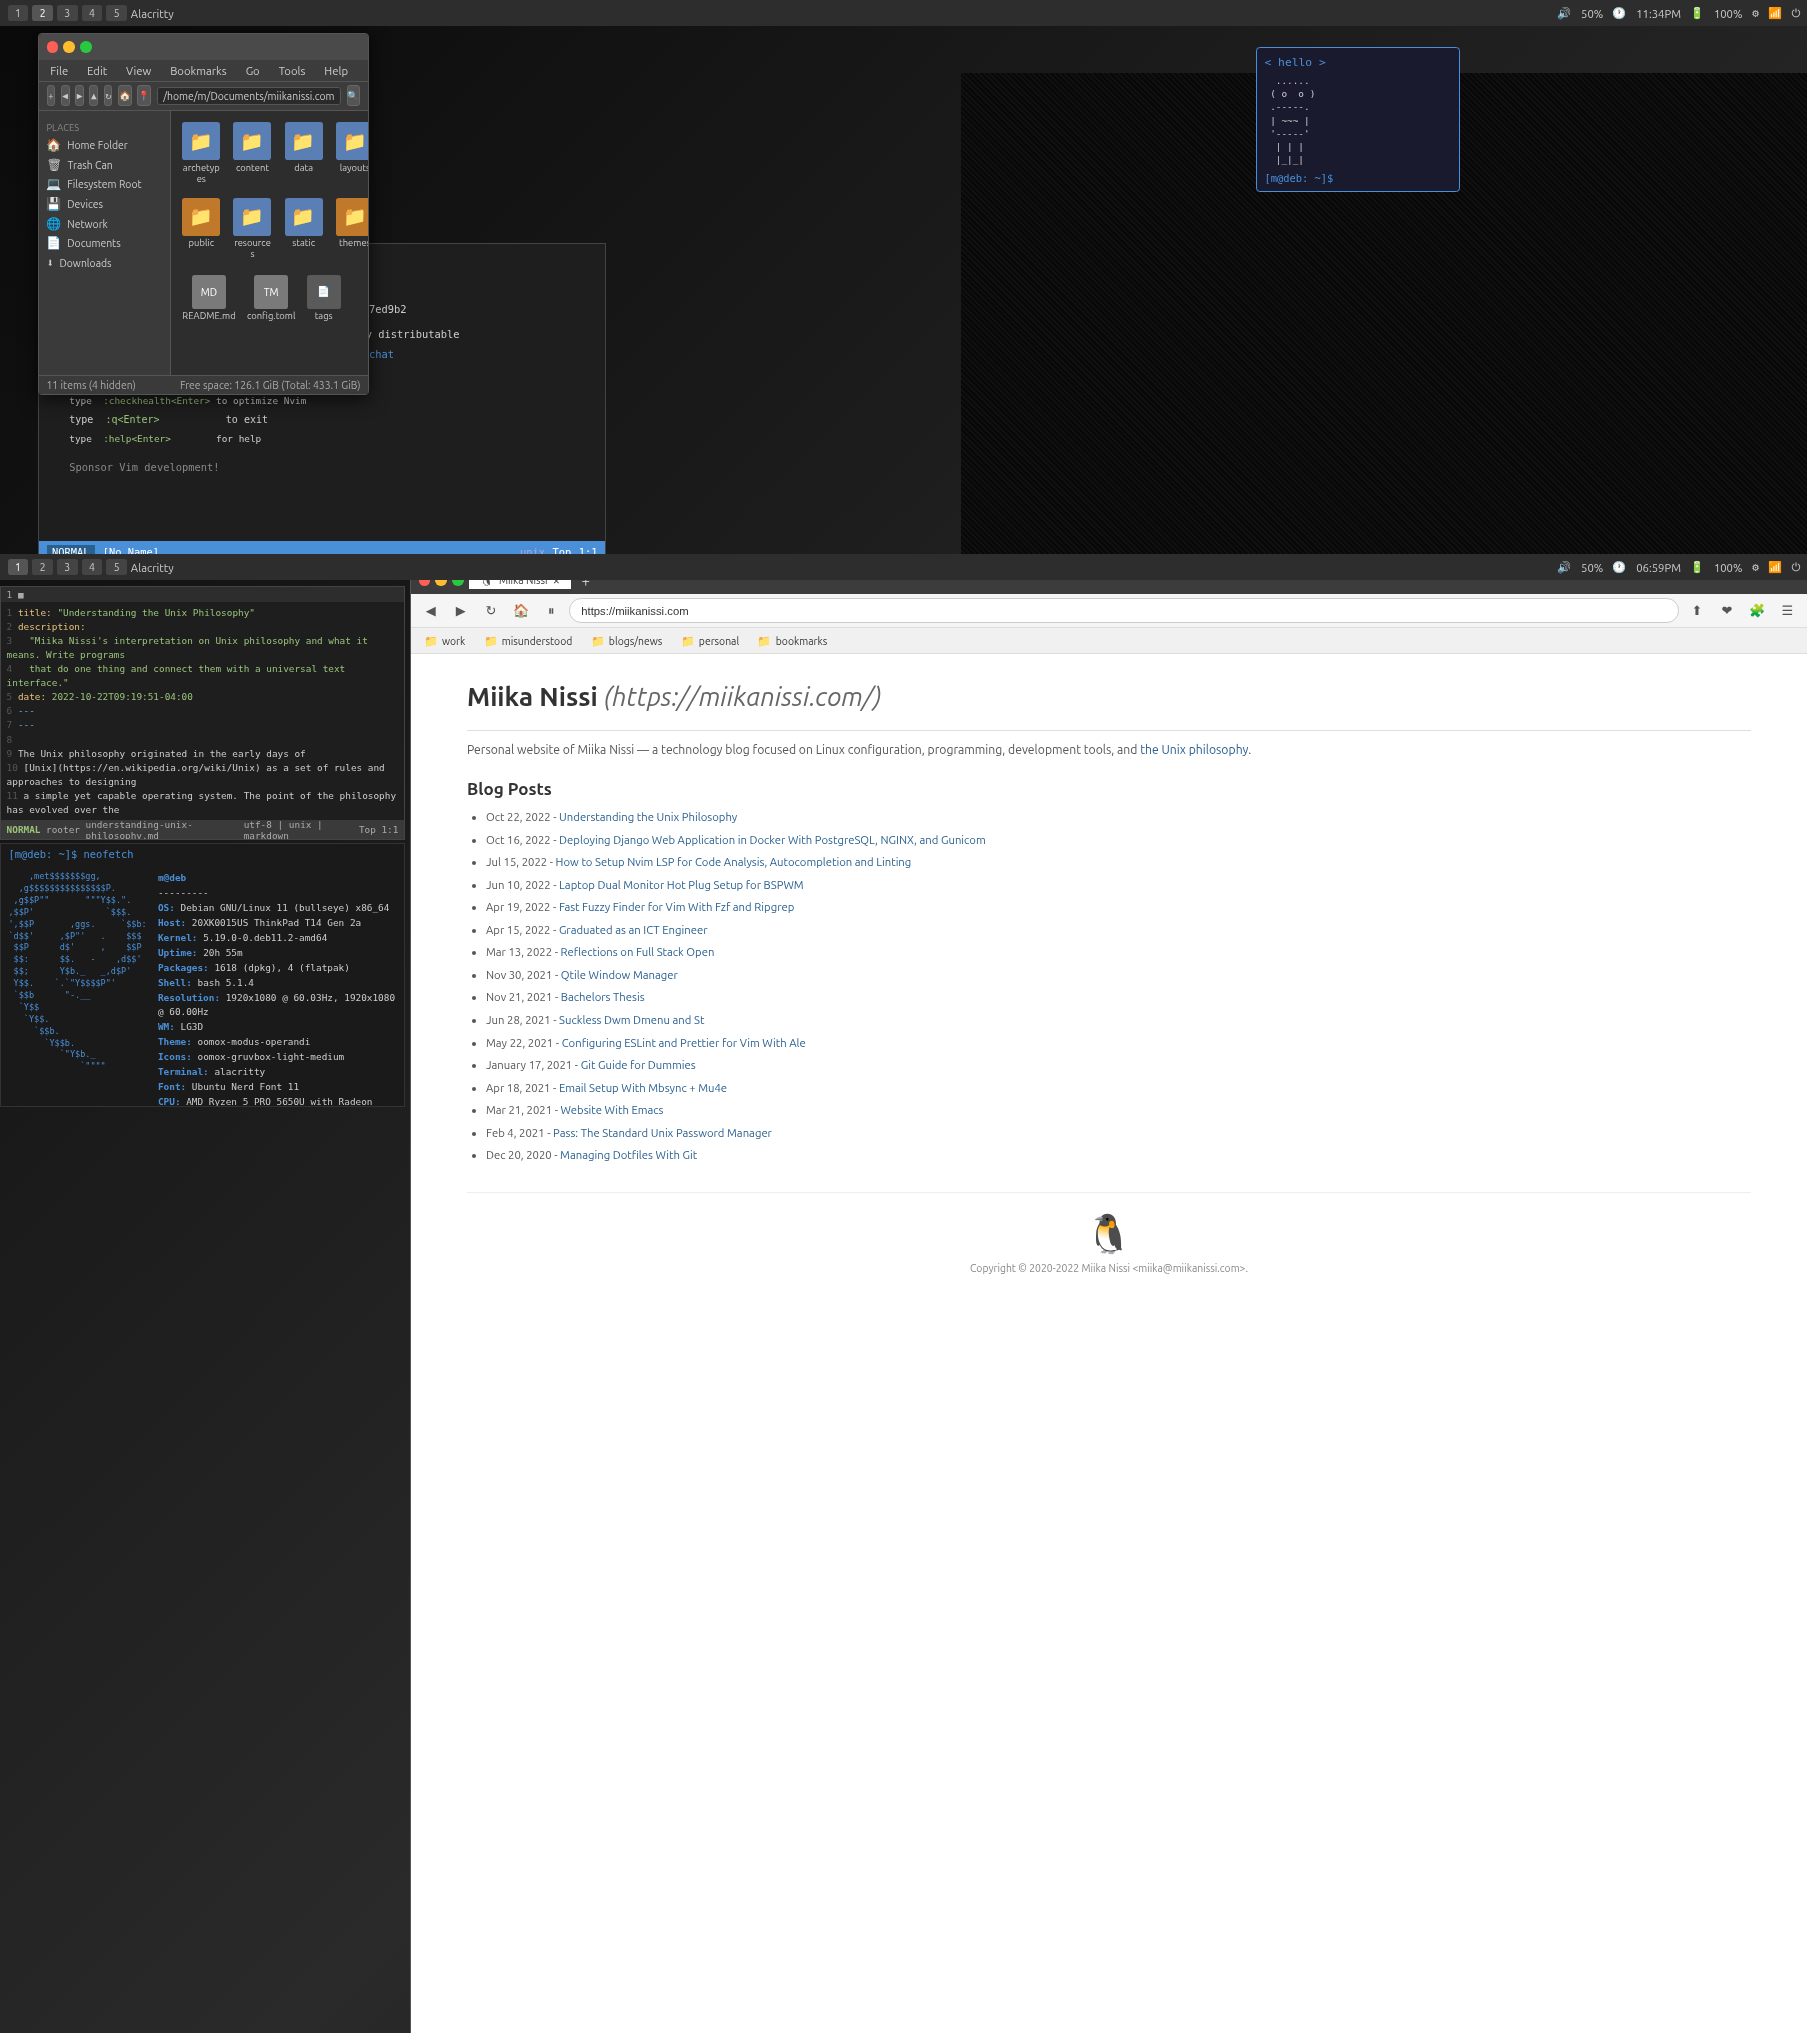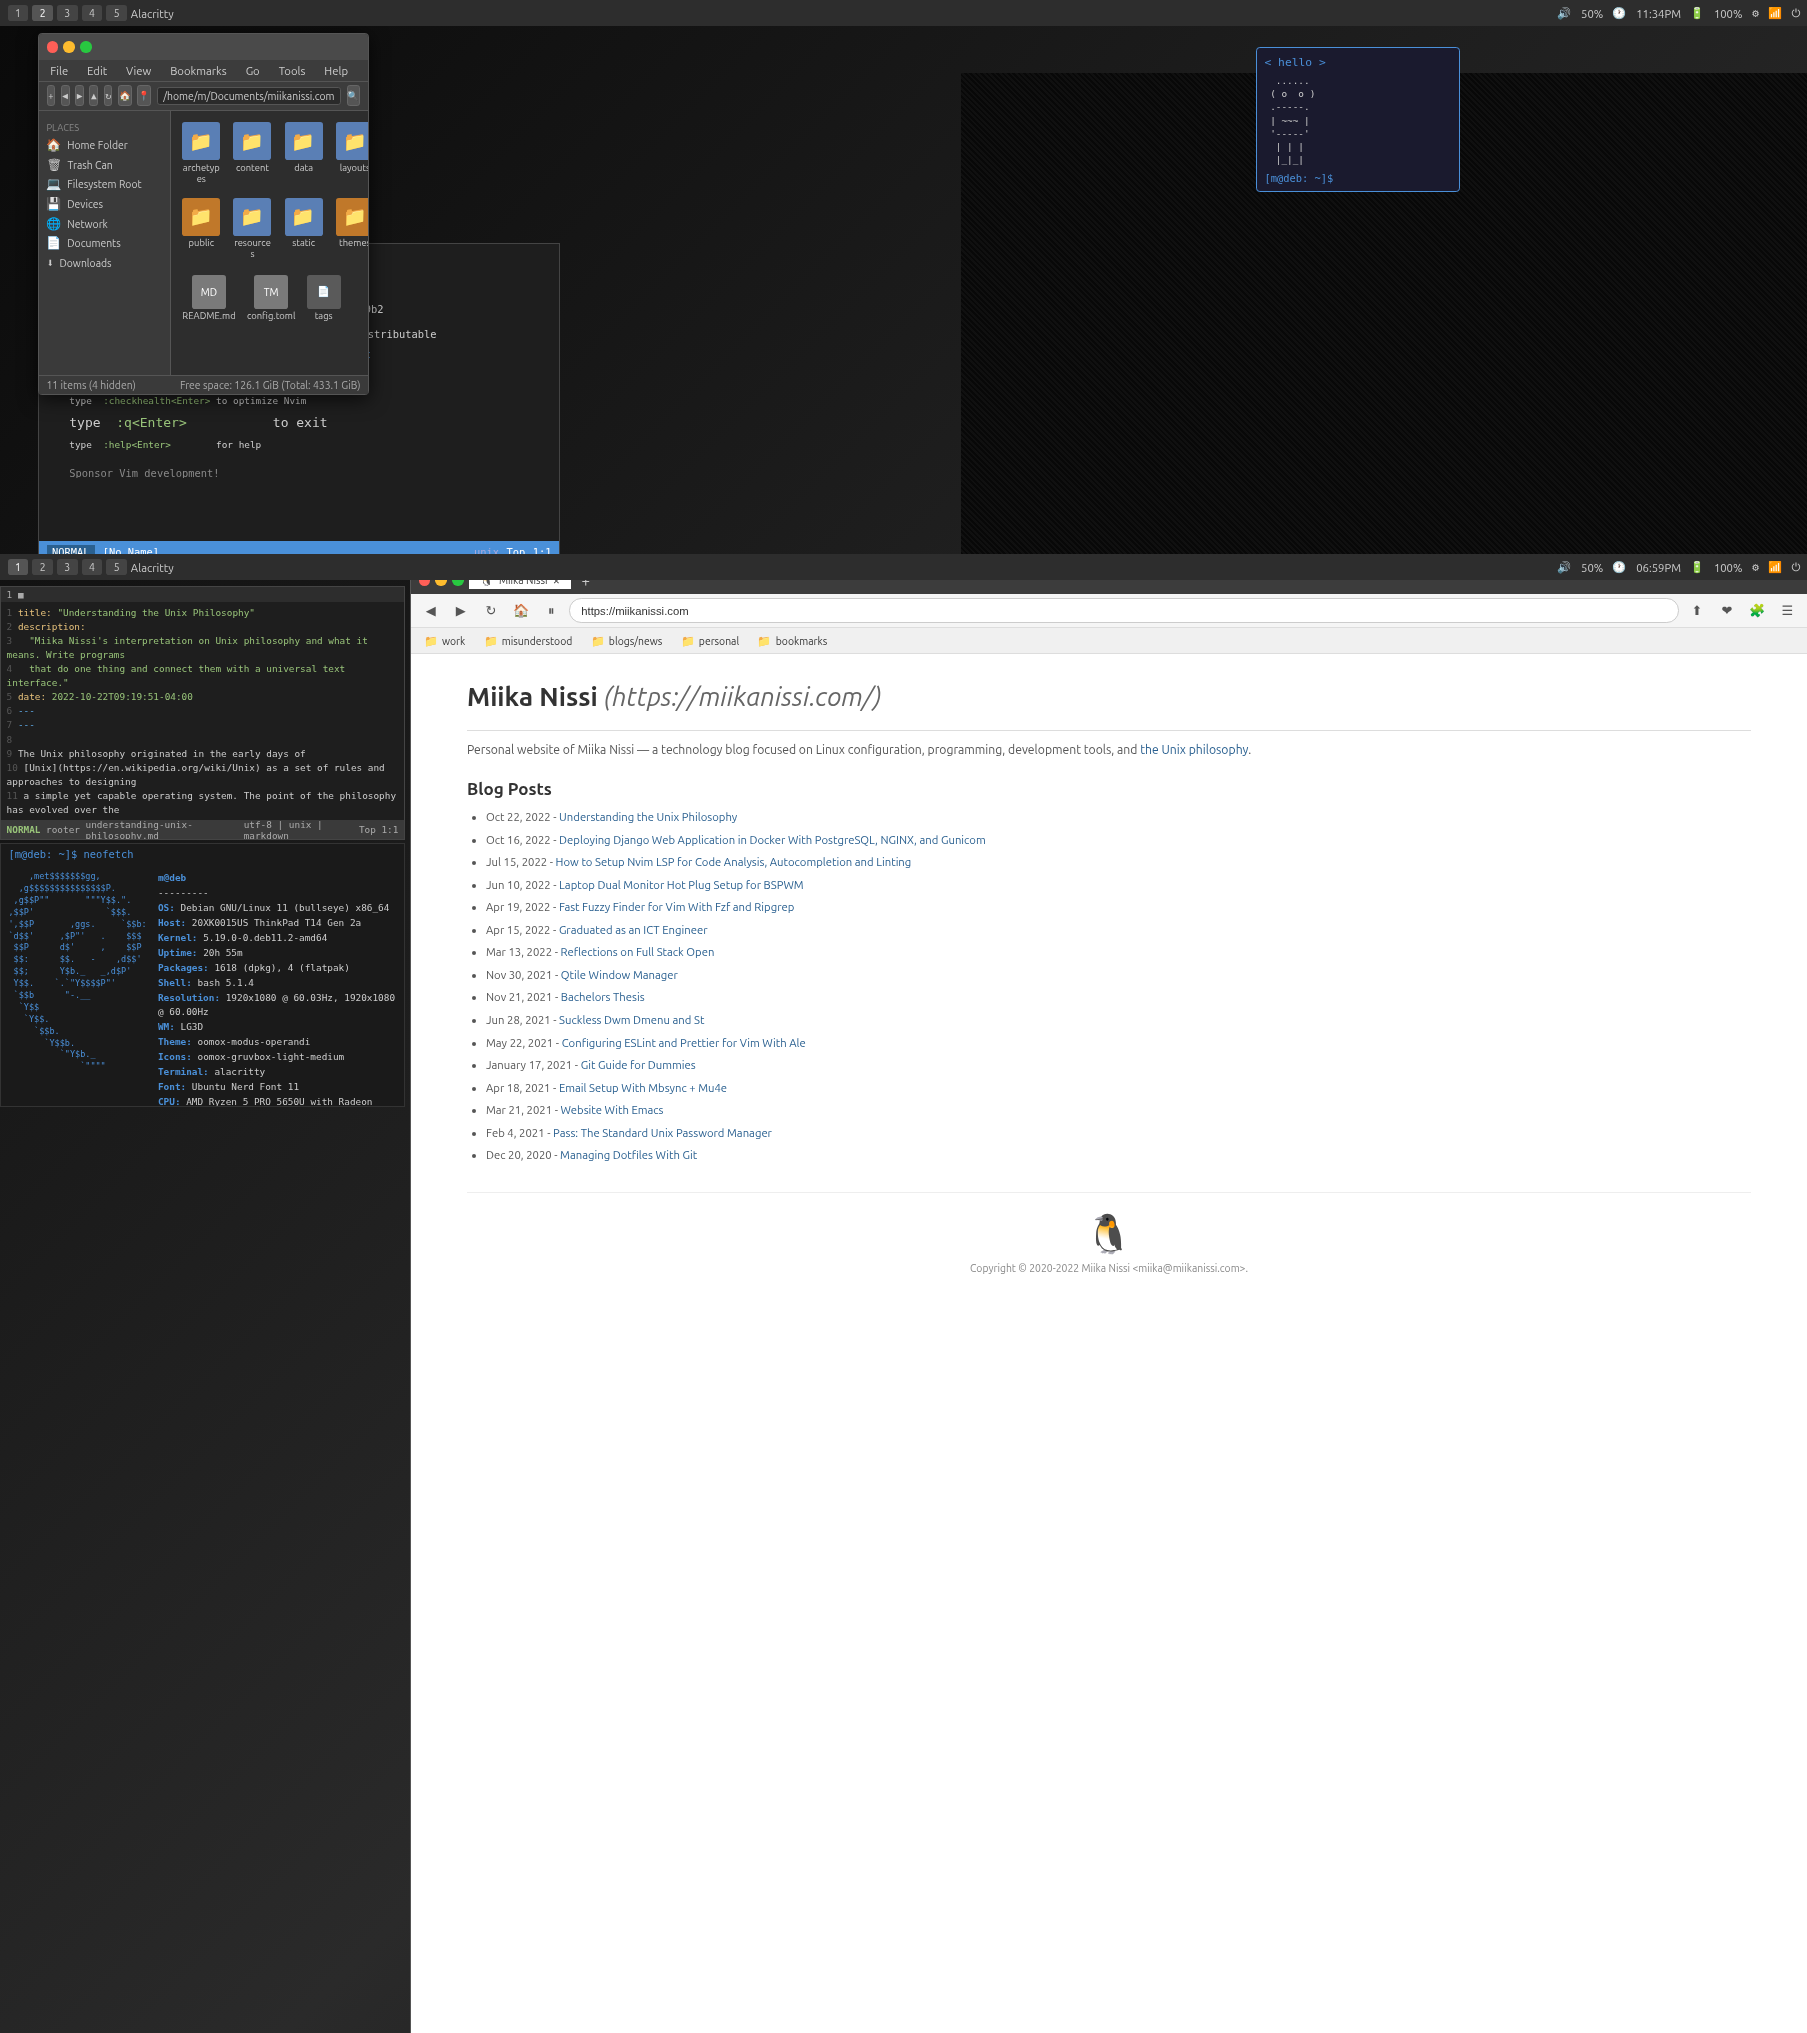--- a/index.html
+++ b/index.html
@@ -241,21 +241,21 @@
     }
     .terminal-hello-text { color: #4a90d9; font-size: 11.3px; margin-bottom: 5.6px; }
     .terminal-hello-ascii { color: #ccc; font-size: 9.4px; line-height: 1.4; white-space: pre; }
     .terminal-hello-prompt { color: #4a90d9; font-size: 10.4px; margin-top: 5.6px; }
 
     
     .neovim-window {
       position: absolute;
       top: 243px;
       left: 38px;
-      width: 522px;
+      width: 568px;
       height: 320px;
       background: #1e1e1e;
       border: 0.9px solid #444;
       z-index: 40;
       overflow: hidden;
     }
     .neovim-content {
       padding: 3.8px;
       color: #ccc;
       font-family: monospace;
@@ -664,21 +664,21 @@
         <div style="color:#ccc;">                    NVIM v0.8.0-1210-gd367ed9b2</div>
         <div style="color:#ccc; margin-top:3.8px;">
           Nvim is open source and freely distributable
         </div>
         <div style="color:#4a90d9;">
           https://neovim.io/#chat
         </div>
         <div style="margin-top:7.5px; text-align:left; padding-left:19px;">
           <div style="color:#ccc; font-size:9.4px;">type &nbsp;<span style="color:#98c379;">:help nvim&lt;Enter&gt;</span>&nbsp;&nbsp;&nbsp;&nbsp;&nbsp;if you are new!</div>
           <div style="color:#ccc; font-size:9.4px;">type &nbsp;<span style="color:#98c379;">:checkhealth&lt;Enter&gt;</span>&nbsp;to optimize Nvim</div>
-          <div style="color:#ccc; font-size:13px;">type &nbsp;<span style="color:#98c379;">:q&lt;Enter&gt;</span>&nbsp;&nbsp;&nbsp;&nbsp;&nbsp;&nbsp;&nbsp;&nbsp;&nbsp;&nbsp;&nbsp;to exit</div>
+          <div style="color:#ccc; font-size:10px;">type &nbsp;<span style="color:#98c379;">:q&lt;Enter&gt;</span>&nbsp;&nbsp;&nbsp;&nbsp;&nbsp;&nbsp;&nbsp;&nbsp;&nbsp;&nbsp;&nbsp;to exit</div>
           <div style="color:#ccc; font-size:9.4px;">type &nbsp;<span style="color:#98c379;margin-top:32px;">:help&lt;Enter&gt;</span>&nbsp;&nbsp;&nbsp;&nbsp;&nbsp;&nbsp;&nbsp;&nbsp;for help</div>
           <div style="margin-top:7.5px;">Sponsor Vim development!</div>
           <div style="color:#ccc; font-size:9.4px;">type &nbsp;&nbsp;for information</div>
         </div>
       </div>
     </div>
   </div>
   <div class="neovim-statusbar">
     <span class="neovim-mode">NORMAL</span>
     <span class="neovim-filename">[No Name]</span>

